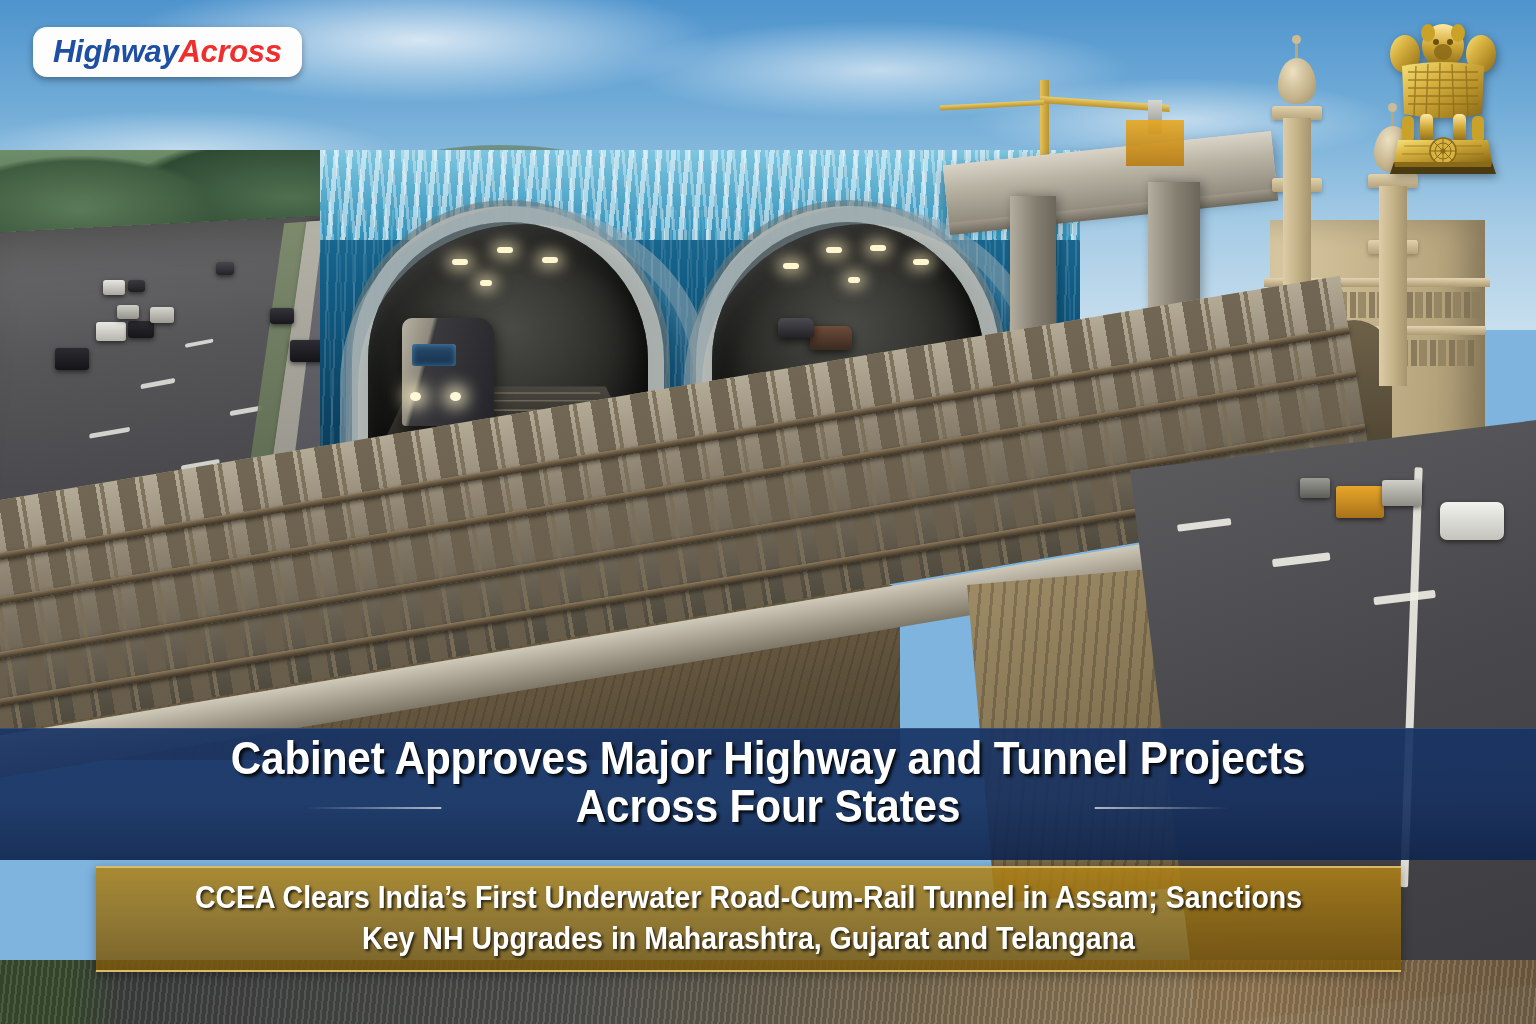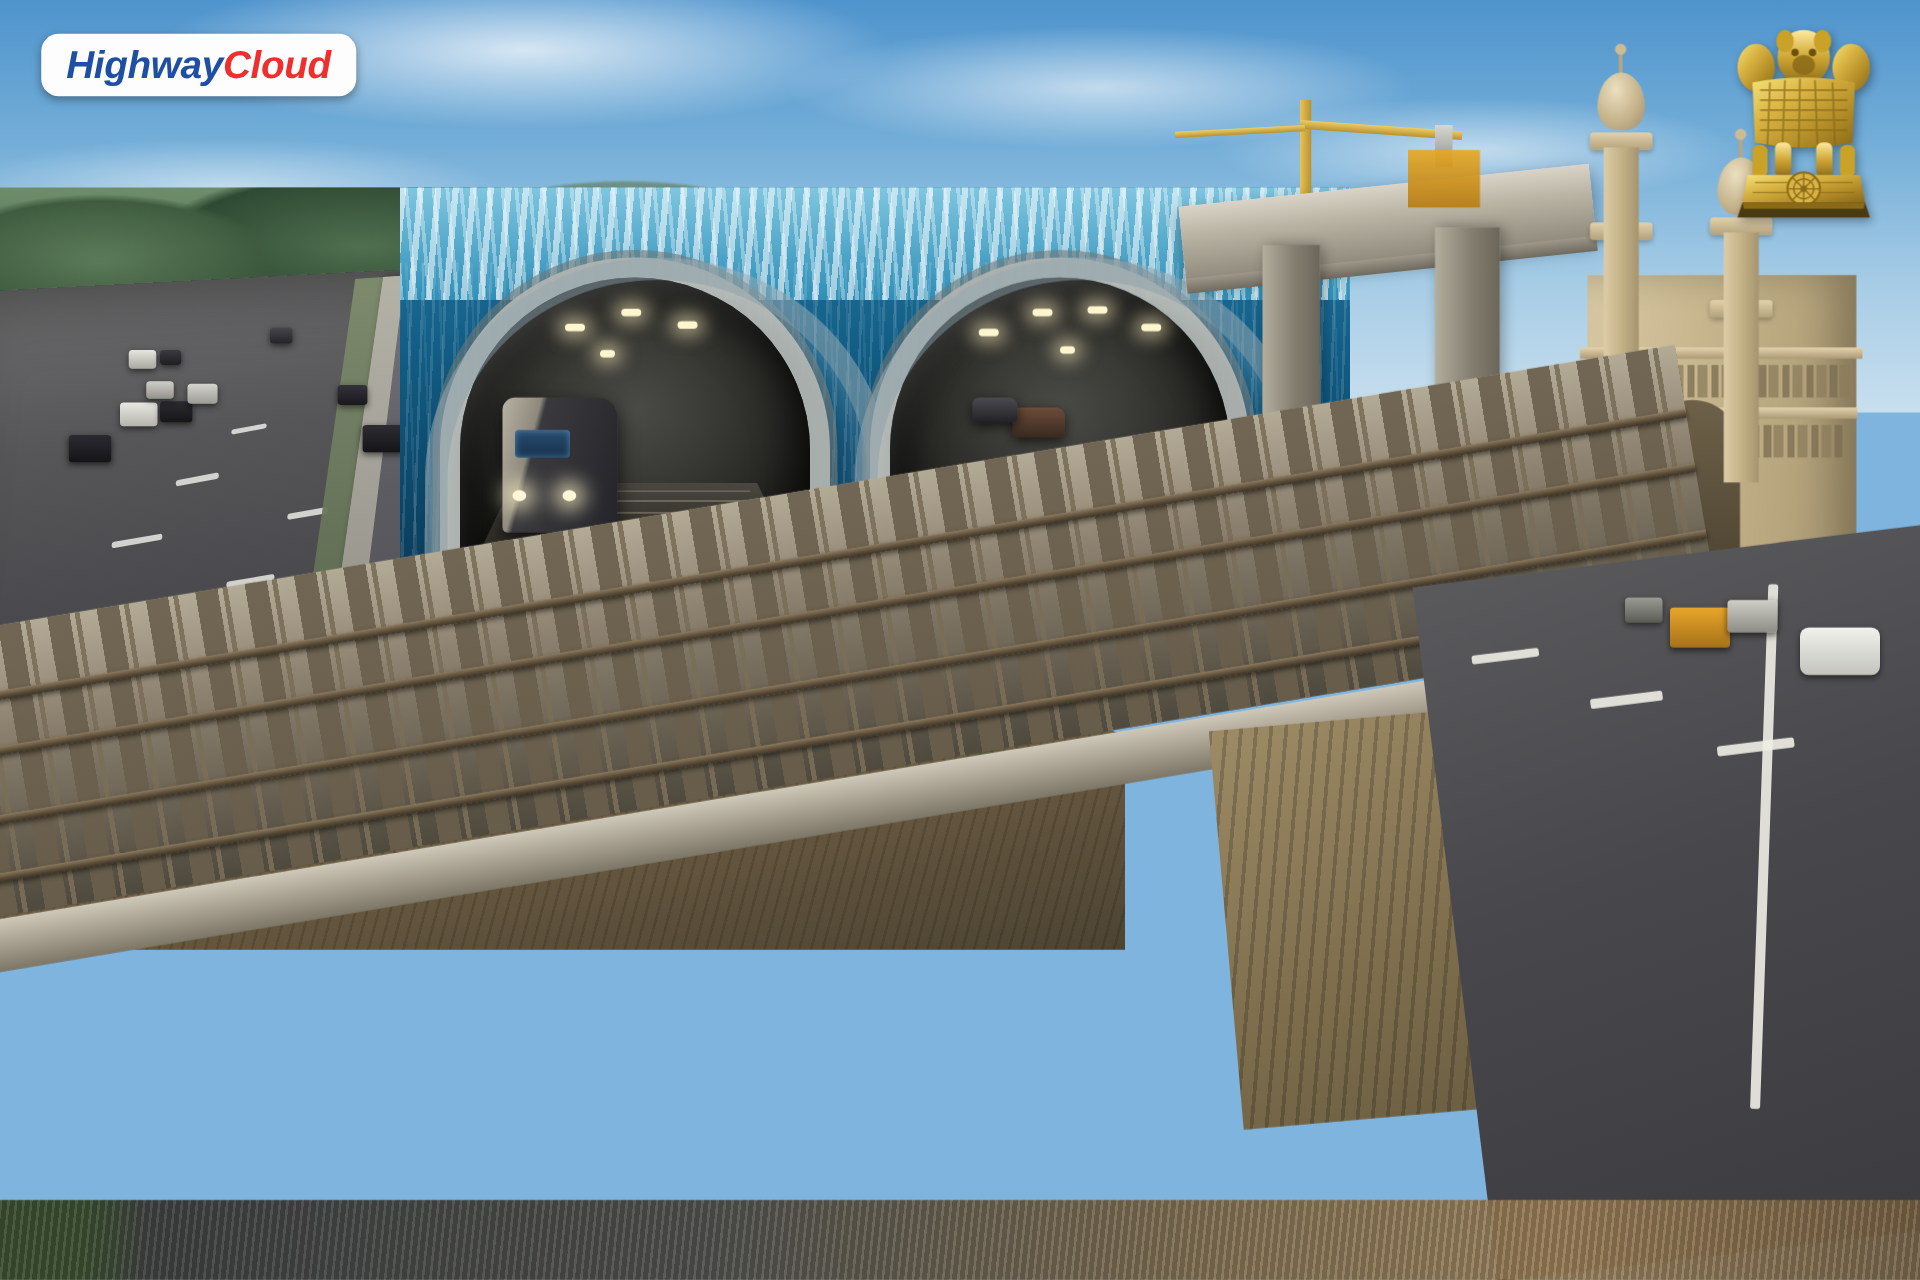--- a/index.html
+++ b/index.html
@@ -542,21 +542,21 @@
     <i style="left:250px;top:30px;width:8px;height:420px;transform:rotate(9deg);"></i>
   </div>
   <div class="veh" style="left:1440px;top:502px;width:64px;height:38px;background:linear-gradient(180deg,#f2f2ee,#c4c4bd);border-radius:7px;"></div>
   <div class="veh" style="left:1336px;top:486px;width:48px;height:32px;background:linear-gradient(180deg,#e8a62a,#a8721a);"></div>
   <div class="veh" style="left:1382px;top:480px;width:40px;height:26px;background:linear-gradient(180deg,#cfcfc8,#8d8d86);"></div>
   <div class="veh" style="left:1300px;top:478px;width:30px;height:20px;background:linear-gradient(180deg,#9b9b94,#5d5d58);"></div>
 
   <div class="bottomstrip"></div>
 
   <div class="logo">
-    <span class="a">Highway</span><span class="c">Cloud</span>
+    <span class="a">Highway</span><span class="c">Across</span>
   </div>
 
   <div class="emblem">
     <svg width="130" height="160" viewBox="0 0 130 160">
       <defs>
         <linearGradient id="gold" x1="0" y1="0" x2="1" y2="1">
           <stop offset="0%" stop-color="#f6e27a"></stop>
           <stop offset="35%" stop-color="#d9b443"></stop>
           <stop offset="65%" stop-color="#b8922a"></stop>
           <stop offset="100%" stop-color="#8a6a18"></stop>
@@ -602,15 +602,31 @@
       <g stroke="#8a6a18" stroke-width="1">
         <path d="M65 120 L65 146 M52 133 L78 133 M56 124 L74 142 M74 124 L56 142"></path>
       </g>
       <circle cx="65" cy="133" r="2.6" fill="#8a6a18"></circle>
 
       <path d="M16 144 L114 144 L118 156 L12 156 Z" fill="#4a3a12"></path>
       <path d="M16 144 L114 144 L113 149 L17 149 Z" fill="#8a6a18"></path>
     </svg>
   </div>
 
-
+  <div class="titlebar">
+    <div class="title">
+      <span>Cabinet Approves Major Highway and Tunnel Projects</span>
+      <span class="l2">
+        <span class="deco" style="left:255px;"></span>
+        <span>Across Four States</span>
+        <span class="deco r" style="right:255px;"></span>
+      </span>
+    </div>
+  </div>
+
+  <div class="subbar">
+    <div class="subtitle">
+      <span>CCEA Clears India’s First Underwater Road-Cum-Rail Tunnel in Assam; Sanctions</span>
+      <span>Key NH Upgrades in Maharashtra, Gujarat and Telangana</span>
+    </div>
+  </div>
 
 </div>
 
 </body></html>

